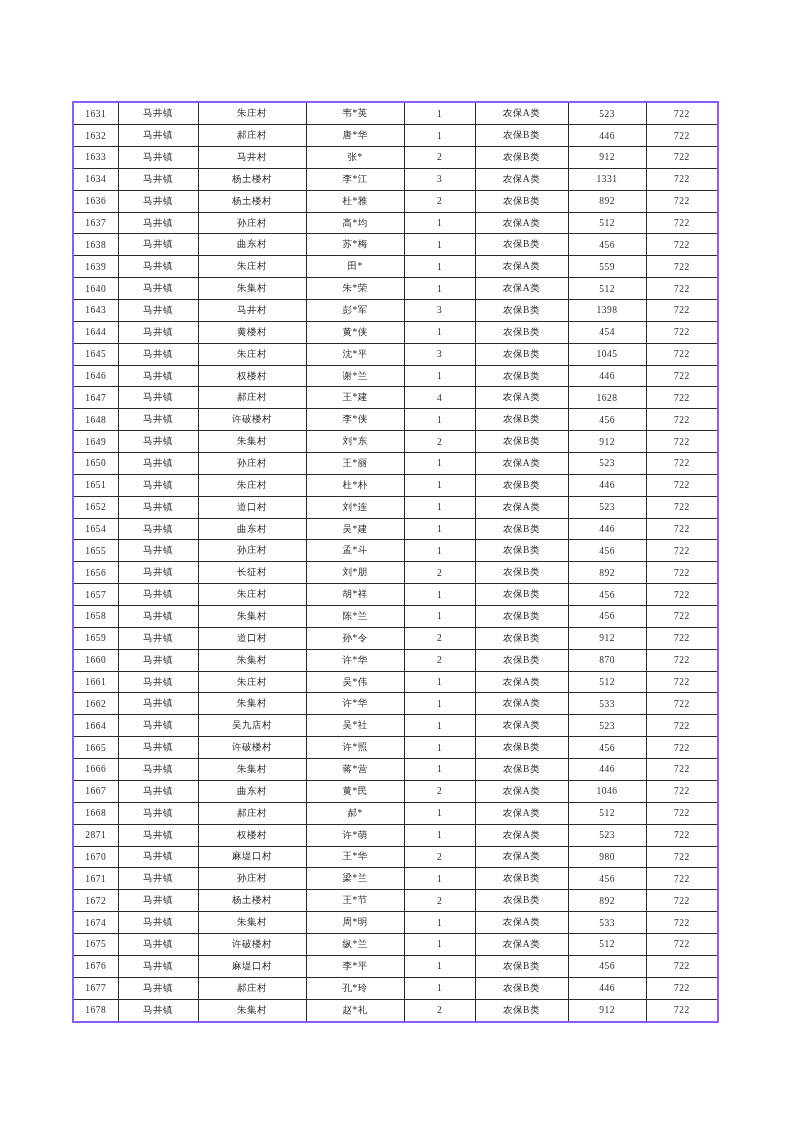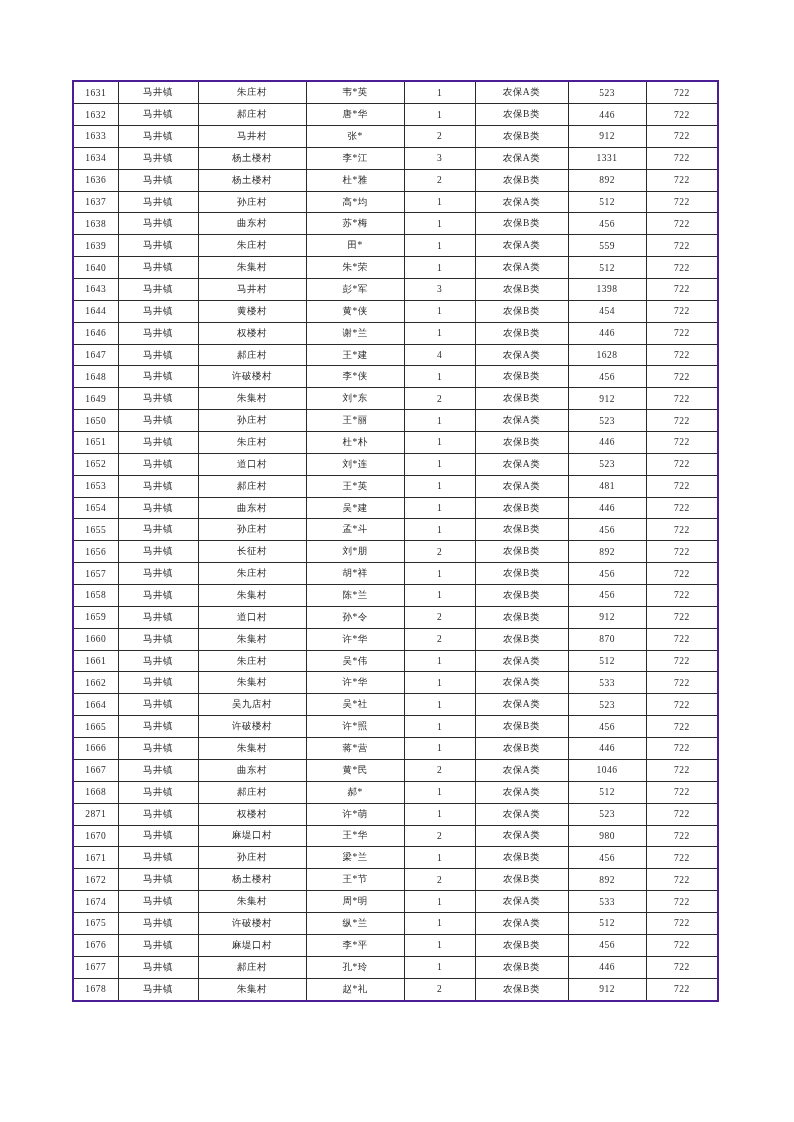--- a/index.html
+++ b/index.html
@@ -8,26 +8,26 @@
     position: relative;
     width: 794px;
     height: 1122px;
     background: #ffffff;
     overflow: hidden;
     font-family: "Liberation Serif", "DejaVu Serif", serif;
   }
   table.roster {
     position: absolute;
     left: 72px;
-    top: 80px;
+    top: 101px;
     width: 645px;
     height: 922px;
     border-collapse: collapse;
     table-layout: fixed;
-    border: 2px solid #4c1d95;
+    border: 2px solid #8b5cf6;
   }
   table.roster td {
     border: 1px solid #2a2a2a;
     text-align: center;
     vertical-align: middle;
     font-size: 9.5px;
     color: #2b2b2b;
     padding: 0;
     overflow: hidden;
     white-space: nowrap;
@@ -154,20 +154,30 @@
           <td>1644</td>
           <td>马井镇</td>
           <td>黄楼村</td>
           <td>黄*侠</td>
           <td>1</td>
           <td>农保B类</td>
           <td>454</td>
           <td>722</td>
         </tr>
         <tr>
+          <td>1645</td>
+          <td>马井镇</td>
+          <td>朱庄村</td>
+          <td>沈*平</td>
+          <td>3</td>
+          <td>农保B类</td>
+          <td>1045</td>
+          <td>722</td>
+        </tr>
+        <tr>
           <td>1646</td>
           <td>马井镇</td>
           <td>权楼村</td>
           <td>谢*兰</td>
           <td>1</td>
           <td>农保B类</td>
           <td>446</td>
           <td>722</td>
         </tr>
         <tr>
@@ -221,30 +231,20 @@
           <td>722</td>
         </tr>
         <tr>
           <td>1652</td>
           <td>马井镇</td>
           <td>道口村</td>
           <td>刘*连</td>
           <td>1</td>
           <td>农保A类</td>
           <td>523</td>
-          <td>722</td>
-        </tr>
-        <tr>
-          <td>1653</td>
-          <td>马井镇</td>
-          <td>郝庄村</td>
-          <td>王*英</td>
-          <td>1</td>
-          <td>农保A类</td>
-          <td>481</td>
           <td>722</td>
         </tr>
         <tr>
           <td>1654</td>
           <td>马井镇</td>
           <td>曲东村</td>
           <td>吴*建</td>
           <td>1</td>
           <td>农保B类</td>
           <td>446</td>

